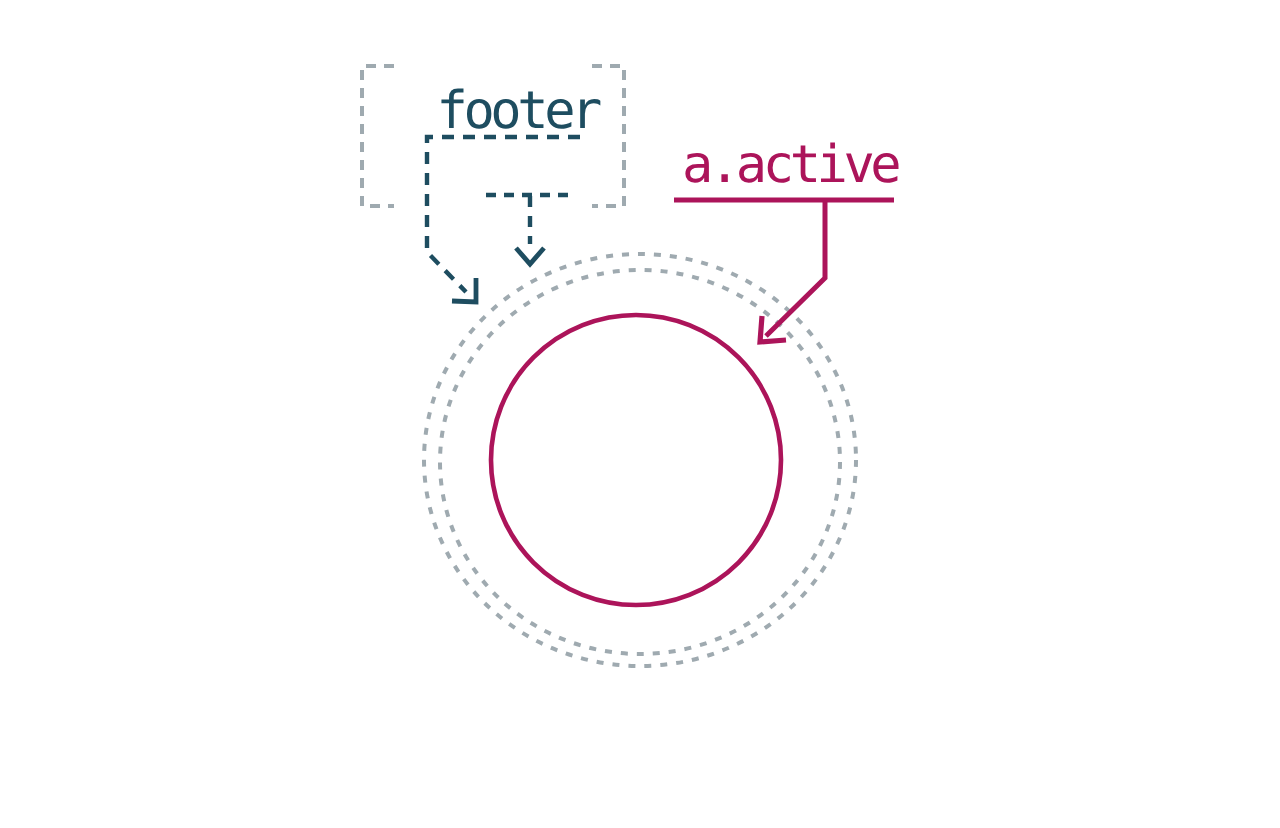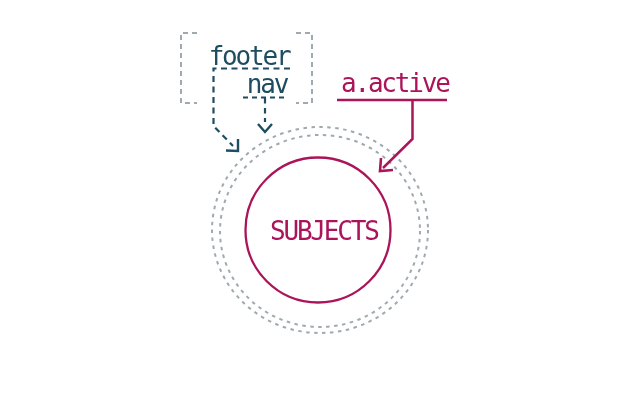--- a/index.html
+++ b/index.html
@@ -24,21 +24,21 @@
   }
   .label {
     position: absolute;
     font-size: 26px;
     letter-spacing: -2.2px;
     line-height: 26px;
     text-align: center;
     white-space: nowrap;
     width: 100px;
   }
-  .teal   { color: var(--context, #1e4d60); }
+  .teal   { color: var(--context, #1e4d60); text-align: right; }
   .pink   { color: var(--subject, #ac145a); }
 
   .stroke-muted   { stroke: var(--muted, #9faab0); }
   .stroke-context { stroke: var(--context, #1e4d60); }
   .stroke-subject { stroke: var(--subject, #ac145a); }
 </style>
 </head>
 <body>
 
 <div id="canvas">
@@ -61,20 +61,18 @@
     <path class="stroke-context" d="M265,98 V122" stroke-width="2.2" stroke-dasharray="5.5 4.5"></path>
     <path class="stroke-context" d="M258,124 L265,132 L272,124" stroke-width="2.4"></path>
 
     <path class="stroke-subject" d="M337,100 H447" stroke-width="2.5"></path>
     <path class="stroke-subject" d="M412.5,100 V139 L383,168" stroke-width="2.5"></path>
     <path class="stroke-subject" d="M381,158 L380,171 L393,170" stroke-width="2.6"></path>
   </svg>
 
   <div class="label teal" style="left:199px; top:43px;">footer</div>
 
-  <div class="label teal" style="left:217px; top:71px;">nav</div>
 
   <div class="label pink" style="left:341px; top:70px;">a.active</div>
 
 
-  <div class="label pink" style="left:270px; top:218px;">SUBJECTS</div>
 
 </div>
 
 </body></html>

